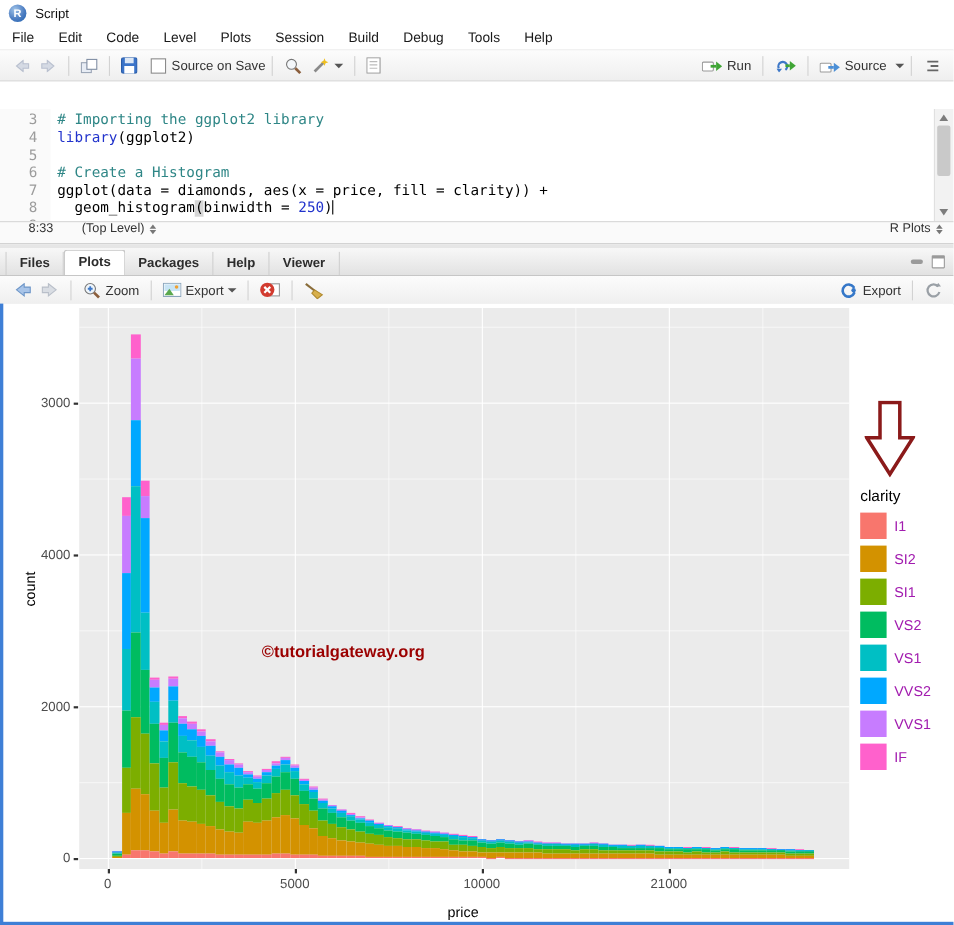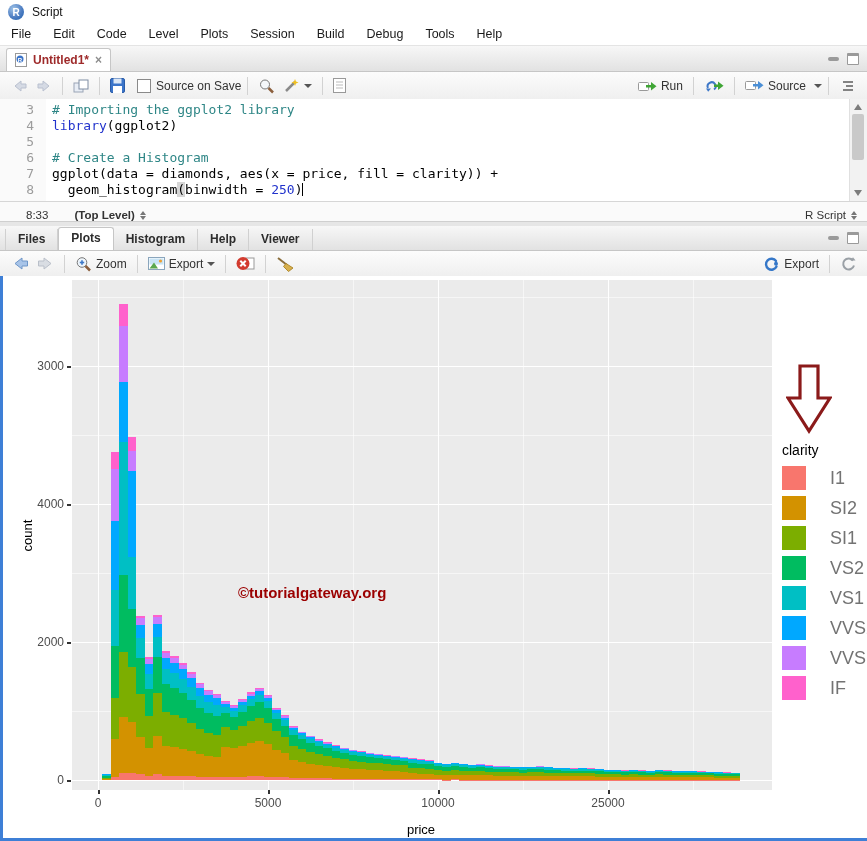--- a/index.html
+++ b/index.html
@@ -39,21 +39,21 @@
   .tok-comment{color:#2e8686;}
   .tok-keyword{color:#2233cc;}
   .tok-number{color:#2233cc;}
   .tok-bracket{background:#d6d6d6;}
   .caret-i{display:inline-block;width:1px;height:13px;background:#000;vertical-align:-2px;}
   .scrollbar{position:absolute;right:0;top:0;width:17px;height:102px;background:#f2f2f2;border-left:1px solid #e0e0e0;}
   .sb-arrow{position:absolute;left:4px;width:0;height:0;border-left:4px solid transparent;border-right:4px solid transparent;}
   .sb-up{top:5px;border-bottom:6px solid #7c7c7c;}
   .sb-down{bottom:5px;border-top:6px solid #7c7c7c;}
   .sb-thumb{position:absolute;left:2px;top:15px;width:12px;height:46px;background:#c9c9c9;border-radius:2px;}
-  .statusbar{position:absolute;left:0;top:155px;width:867px;height:19px;background:#fafafa;border-top:1px solid #d6d6d6;border-bottom:1px solid #cfcfcf;display:flex;align-items:flex-end;font-size:11.5px;color:#333;}
+  .statusbar{position:absolute;left:0;top:155px;width:867px;height:19px;background:#fafafa;border-top:1px solid #d6d6d6;border-bottom:1px solid #cfcfcf;display:flex;align-items:flex-start;font-size:11.5px;color:#333;}
   .updown{display:inline-flex;flex-direction:column;gap:1px;margin-left:5px;}
   .ud-t{width:0;height:0;border-left:3px solid transparent;border-right:3px solid transparent;border-bottom:4px solid #777;}
   .ud-b{width:0;height:0;border-left:3px solid transparent;border-right:3px solid transparent;border-top:4px solid #777;}
   .splitter{position:absolute;left:0;top:222px;width:867px;height:4px;background:#e6e6e6;}
 
   
   .plots-pane{position:absolute;left:0;top:226px;width:867px;height:615px;background:#fff;}
   .plots-tabstrip{height:24px;}
   .ptab{height:21px;line-height:21px;padding:0 12px;font-size:12px;font-weight:bold;color:#2c2c2c;border-right:1px solid #d0d0d0;}
   .ptab:first-child{border-left:1px solid #d0d0d0;margin-left:5px;}
@@ -68,21 +68,21 @@
   .bar-seg{width:100%;}
   .tick-lab-y{position:absolute;width:40px;text-align:right;font-size:12px;color:#4d4d4d;line-height:14px;}
   .tick-lab-x{position:absolute;width:60px;text-align:center;font-size:12px;color:#4d4d4d;line-height:14px;}
   .tick-mark-y{position:absolute;height:1.5px;width:4px;background:#333;}
   .tick-mark-x{position:absolute;width:1.5px;height:4px;background:#333;}
   .axis-title{position:absolute;font-size:13px;color:#000;}
   .legend{position:absolute;left:782px;top:166px;}
   .legend-title{font-size:14px;color:#000;margin-bottom:8px;}
   .legend-item{display:flex;align-items:center;height:24px;margin-bottom:6px;}
   .legend-swatch{width:24px;height:24px;}
-  .legend-label{font-size:18px;color:#737373;margin-left:24px;}
+  .legend-label{font-size:13px;color:#a21caf;margin-left:7px;}
   .watermark{position:absolute;left:238px;top:308px;font-size:15px;font-weight:bold;color:#9b0000;}
   .arrow-ann{position:absolute;left:786px;top:88px;}
 
   .edge-left{position:absolute;left:0;top:276px;width:3px;height:565px;background:#3e7fd6;}
   .edge-bottom{position:absolute;left:0;top:838px;width:867px;height:3px;background:#3e7fd6;}
 </style>
 </head>
 <body>
 
 <div id="app">
@@ -99,35 +99,20 @@
       <div class="menu-item">Level</div>
       <div class="menu-item">Plots</div>
       <div class="menu-item">Session</div>
       <div class="menu-item">Build</div>
       <div class="menu-item">Debug</div>
       <div class="menu-item">Tools</div>
       <div class="menu-item">Help</div>
     </div>
 
   <div class="source-pane">
-    <div class="tabstrip src-tabstrip">
-      <div class="doc-tab">
-        <svg width="12" height="14">
-            <rect x="0.5" y="0.5" width="11" height="13" fill="#fff" stroke="#9a9a9a"></rect>
-            <circle cx="5" cy="6" r="3.5" fill="#3b74c9"></circle>
-            <text x="5" y="8.5" font-size="6" fill="#fff" text-anchor="middle" font-weight="bold">R</text>
-          </svg>
-        <span class="doc-tab-label">Untitled1*</span>
-        <span class="close-x">×</span>
-      </div>
-      <div class="pane-btns">
-        <div class="btn-min"></div>
-        <div class="btn-max"></div>
-      </div>
-    </div>
 
     <div class="toolbar src-toolbar">
       <svg width="16" height="12" class="tbtn">
           <path d="M9 1 L3 6 L9 11 L9 8 L14 8 L14 4 L9 4 Z" fill="#d5dae4" stroke="#b9c0cf"></path>
         </svg>
       <svg width="16" height="12" class="tbtn">
           <path d="M7 1 L13 6 L7 11 L7 8 L2 8 L2 4 L7 4 Z" fill="#d5dae4" stroke="#b9c0cf"></path>
         </svg>
       <div class="tb-sep"></div>
       <svg width="16" height="14" class="tbtn">
@@ -172,21 +157,21 @@
           <span style="margin-left:4px;">Run</span>
         </div>
         <div class="tb-sep"></div>
         <svg width="20" height="13" class="tbtn">
             <path d="M4 9 a4 4 0 1 1 6 1.5" fill="none" stroke="#3e78c8" stroke-width="2"></path>
             <polygon points="2,9.5 7,9.5 4.2,12.8" fill="#3e78c8"></polygon>
             <rect x="10" y="5.5" width="4" height="2.5" fill="#3fa535"></rect>
             <polygon points="14,2.5 19.5,6.7 14,11" fill="#3fa535"></polygon>
           </svg>
         <div class="tb-sep"></div>
-        <div class="tbtn" style="display:flex;align-items:flex-start;">
+        <div class="tbtn" style="display:flex;align-items:flex-end;">
           <svg width="19" height="12">
               <rect x="0.5" y="2.5" width="10" height="8" rx="1" fill="#fff" stroke="#999"></rect>
               <rect x="8" y="5" width="5" height="2.5" fill="#4b8fd6"></rect>
               <polygon points="13,2 18.5,6.2 13,10.5" fill="#4b8fd6"></polygon>
             </svg>
           <span style="margin-left:4px;">Source</span>
         </div>
         <div class="caret"></div>
         <div class="tb-sep"></div>
         <svg width="16" height="12" class="tbtn">
@@ -210,45 +195,45 @@
       <div class="code" id="code-lines"><div class="codeline"><span class="tok-comment"># Importing the ggplot2 library</span></div><div class="codeline"><span class="tok-keyword">library</span><span class="tok-plain">(ggplot2)</span></div><div class="codeline"></div><div class="codeline"><span class="tok-comment"># Create a Histogram</span></div><div class="codeline"><span class="tok-plain">ggplot(data = diamonds, aes(x = price, fill = clarity)) +</span></div><div class="codeline"><span class="tok-plain">  geom_histogram</span><span class="tok-bracket">(</span><span class="tok-plain">binwidth = </span><span class="tok-number">250</span><span class="tok-plain">)</span><span class="caret-i"></span></div><div class="codeline"></div></div>
       <div class="scrollbar">
         <div class="sb-arrow sb-up"></div>
         <div class="sb-thumb"></div>
         <div class="sb-arrow sb-down"></div>
       </div>
     </div>
 
     <div class="statusbar">
       <span style="margin-left:26px;">8:33</span>
-      <span style="margin-left:26px;display:flex;align-items:center;font-weight:bold;">
+      <span style="margin-left:26px;display:flex;align-items:center;">
         <span>(Top Level)</span>
         <span class="updown">
             <span class="ud-t"></span>
             <span class="ud-b"></span>
           </span>
       </span>
       <span style="margin-left:auto;margin-right:10px;display:flex;align-items:center;">
-        <span>R Script</span>
+        <span>R Plots</span>
         <span class="updown">
             <span class="ud-t"></span>
             <span class="ud-b"></span>
           </span>
       </span>
     </div>
   </div>
 
   <div class="splitter"></div>
 
   <div class="plots-pane">
     <div class="tabstrip plots-tabstrip">
       <div id="plots-tabs" style="display:flex;align-items:flex-end;">
           <div class="ptab">Files</div>
           <div class="ptab active">Plots</div>
-          <div class="ptab">Histogram</div>
+          <div class="ptab">Packages</div>
           <div class="ptab">Help</div>
           <div class="ptab">Viewer</div>
         </div>
       <div class="pane-btns">
         <div class="btn-min"></div>
         <div class="btn-max"></div>
       </div>
     </div>
 
     <div class="toolbar plots-toolbar">
@@ -1131,19 +1116,19 @@
         <div class="tick-lab-y" style="left: 24px; top: 221px;">4000</div>
         <div class="tick-mark-y" style="left: 67px; top: 90px;"></div>
         <div class="tick-lab-y" style="left: 24px; top: 83px;">3000</div>
         <div class="tick-mark-x" style="left: 98px; top: 514px;"></div>
         <div class="tick-lab-x" style="left: 68px; top: 520px;">0</div>
         <div class="tick-mark-x" style="left: 268px; top: 514px;"></div>
         <div class="tick-lab-x" style="left: 238px; top: 520px;">5000</div>
         <div class="tick-mark-x" style="left: 438px; top: 514px;"></div>
         <div class="tick-lab-x" style="left: 408px; top: 520px;">10000</div>
         <div class="tick-mark-x" style="left: 608px; top: 514px;"></div>
-        <div class="tick-lab-x" style="left: 578px; top: 520px;">25000</div>
+        <div class="tick-lab-x" style="left: 578px; top: 520px;">21000</div>
       </div>
   </div>
 
   <div class="edge-left"></div>
   <div class="edge-bottom"></div>
 </div>
 
 </body></html>

